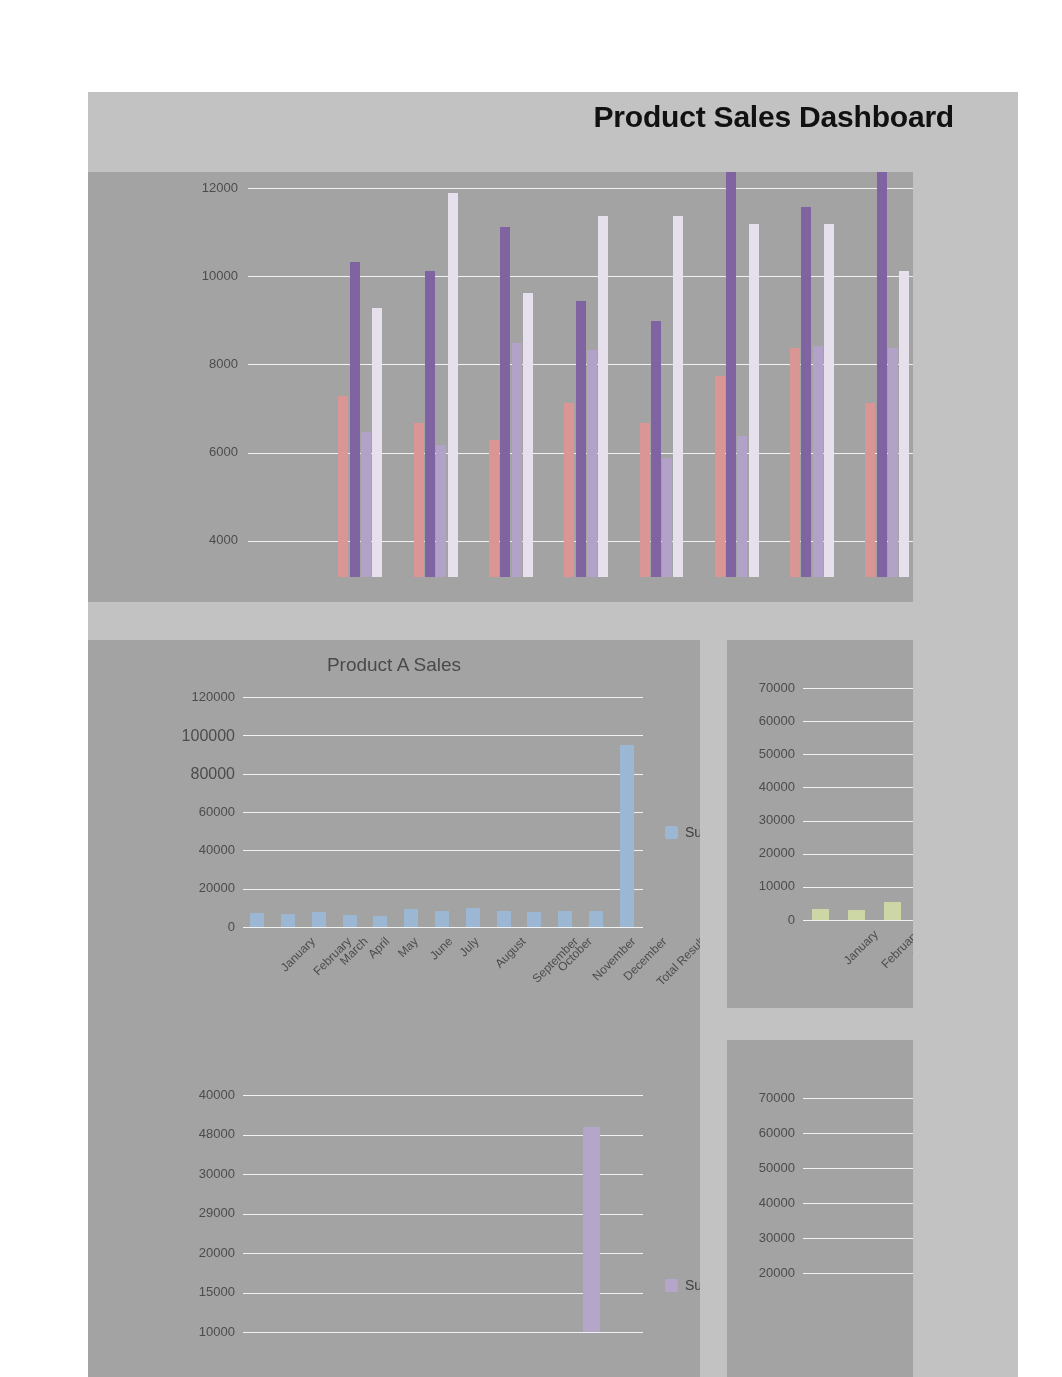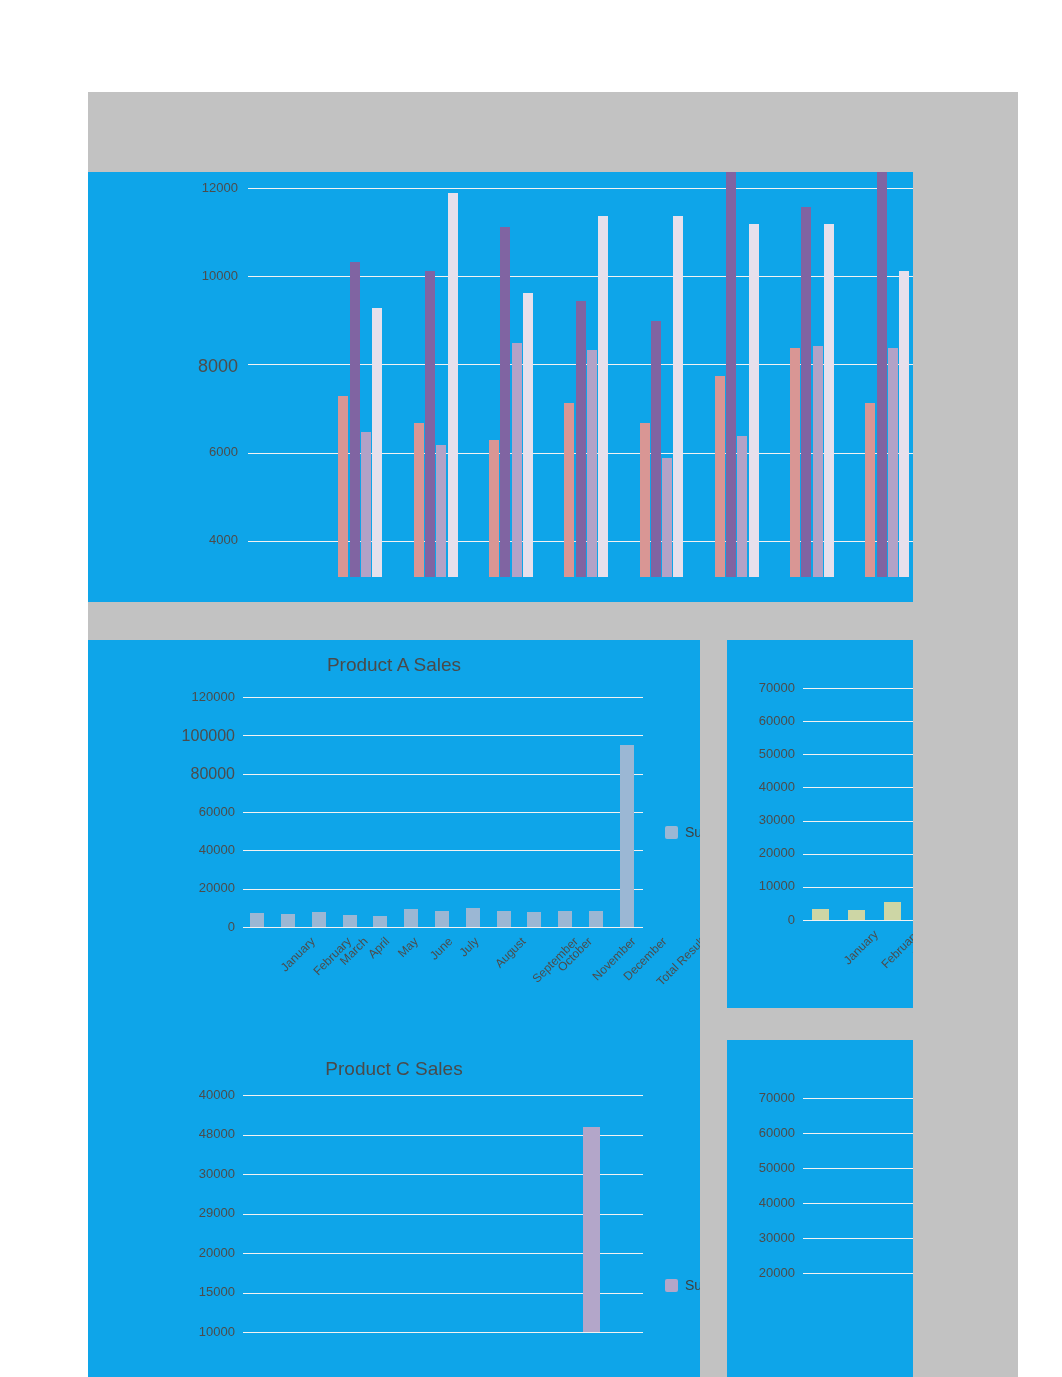--- a/index.html
+++ b/index.html
@@ -52,21 +52,21 @@
     font-weight: bold;
     color: #111111;
     letter-spacing: -0.2px;
     white-space: nowrap;
     font-family: "Liberation Sans", sans-serif;
   }
 
   
   .panel {
     position: absolute;
-    background: #0ea5e9;
+    background: #a3a3a3;
     overflow: hidden;
   }
 
   
   #panel-main  { left: 88px;  top: 172px;  width: 825px;  height: 430px; }
   
   #panel-a     { left: 88px;  top: 640px;  width: 612px;  height: 460px; }
   #panel-b     { left: 727px; top: 640px;  width: 186px;  height: 368px; }
   
   #panel-c     { left: 88px;  top: 1040px; width: 612px;  height: 337px; }
@@ -139,29 +139,30 @@
   }
 </style>
 </head>
 <body>
 
 <div id="page">
 
   <div id="dash-backing"></div>
 
   <div id="header-band"></div>
+  <div id="dash-title">Product Sales Dashboard</div>
 
   <div class="panel" id="panel-main">
     <div class="plot" id="main-plot" style="left: 160px; top: 16px; width: 753px; height: 389px;">
         <div class="gridline" style="top: 0px;"></div>
         <div class="ytick" style="left: -54px; top: -7.5px; width: 44px; font-size: 13px;">12000</div>
         <div class="gridline" style="top: 88px;"></div>
         <div class="ytick" style="left: -54px; top: 80.6667px; width: 44px; font-size: 13px;">10000</div>
         <div class="gridline" style="top: 176px;"></div>
-        <div class="ytick" style="left: -54px; top: 168.833px; width: 44px; font-size: 18px;">8000</div>
+        <div class="ytick" style="left: -54px; top: 168.833px; width: 44px; font-size: 13px;">8000</div>
         <div class="gridline" style="top: 265px;"></div>
         <div class="ytick" style="left: -54px; top: 257px; width: 44px; font-size: 13px;">6000</div>
         <div class="gridline" style="top: 353px;"></div>
         <div class="ytick" style="left: -54px; top: 345.167px; width: 44px; font-size: 13px;">4000</div>
         <div class="bar" style="left: 90px; width: 10px; height: 181px; background: rgb(217, 150, 148); z-index: 10;"></div>
         <div class="bar" style="left: 166px; width: 10px; height: 154px; background: rgb(217, 150, 148); z-index: 10;"></div>
         <div class="bar" style="left: 241px; width: 10px; height: 137px; background: rgb(217, 150, 148); z-index: 10;"></div>
         <div class="bar" style="left: 316px; width: 10px; height: 174px; background: rgb(217, 150, 148); z-index: 10;"></div>
         <div class="bar" style="left: 392px; width: 10px; height: 154px; background: rgb(217, 150, 148); z-index: 10;"></div>
         <div class="bar" style="left: 467px; width: 10px; height: 201px; background: rgb(217, 150, 148); z-index: 10;"></div>
@@ -265,21 +266,20 @@
         <div class="bar" style="left: 9px; width: 17px; height: 11px; background: rgb(205, 214, 165); z-index: 10;"></div>
         <div class="bar" style="left: 45px; width: 17px; height: 10px; background: rgb(205, 214, 165); z-index: 10;"></div>
         <div class="bar" style="left: 81px; width: 17px; height: 18px; background: rgb(205, 214, 165); z-index: 10;"></div>
         <div class="xtick rot" style="left: 26px; top: 240px; font-size: 12px;">January</div>
         <div class="xtick rot" style="left: 62px; top: 240px; font-size: 12px;">February</div>
         <div class="xtick rot" style="left: 98px; top: 240px; font-size: 12px;">March</div>
       </div>
   </div>
 
   <div class="panel" id="panel-c">
-    <div class="chart-title" style="top:18px;">Product C Sales</div>
     <div class="plot" id="c-plot" style="left: 155px; top: 55px; width: 400px; height: 237px;">
         <div class="gridline" style="top: 0px;"></div>
         <div class="ytick" style="left: -60px; top: -7.5px; width: 52px; font-size: 13px;">40000</div>
         <div class="gridline" style="top: 40px;"></div>
         <div class="ytick" style="left: -60px; top: 32px; width: 52px; font-size: 13px;">48000</div>
         <div class="gridline" style="top: 79px;"></div>
         <div class="ytick" style="left: -60px; top: 71.5px; width: 52px; font-size: 13px;">30000</div>
         <div class="gridline" style="top: 119px;"></div>
         <div class="ytick" style="left: -60px; top: 111px; width: 52px; font-size: 13px;">29000</div>
         <div class="gridline" style="top: 158px;"></div>

